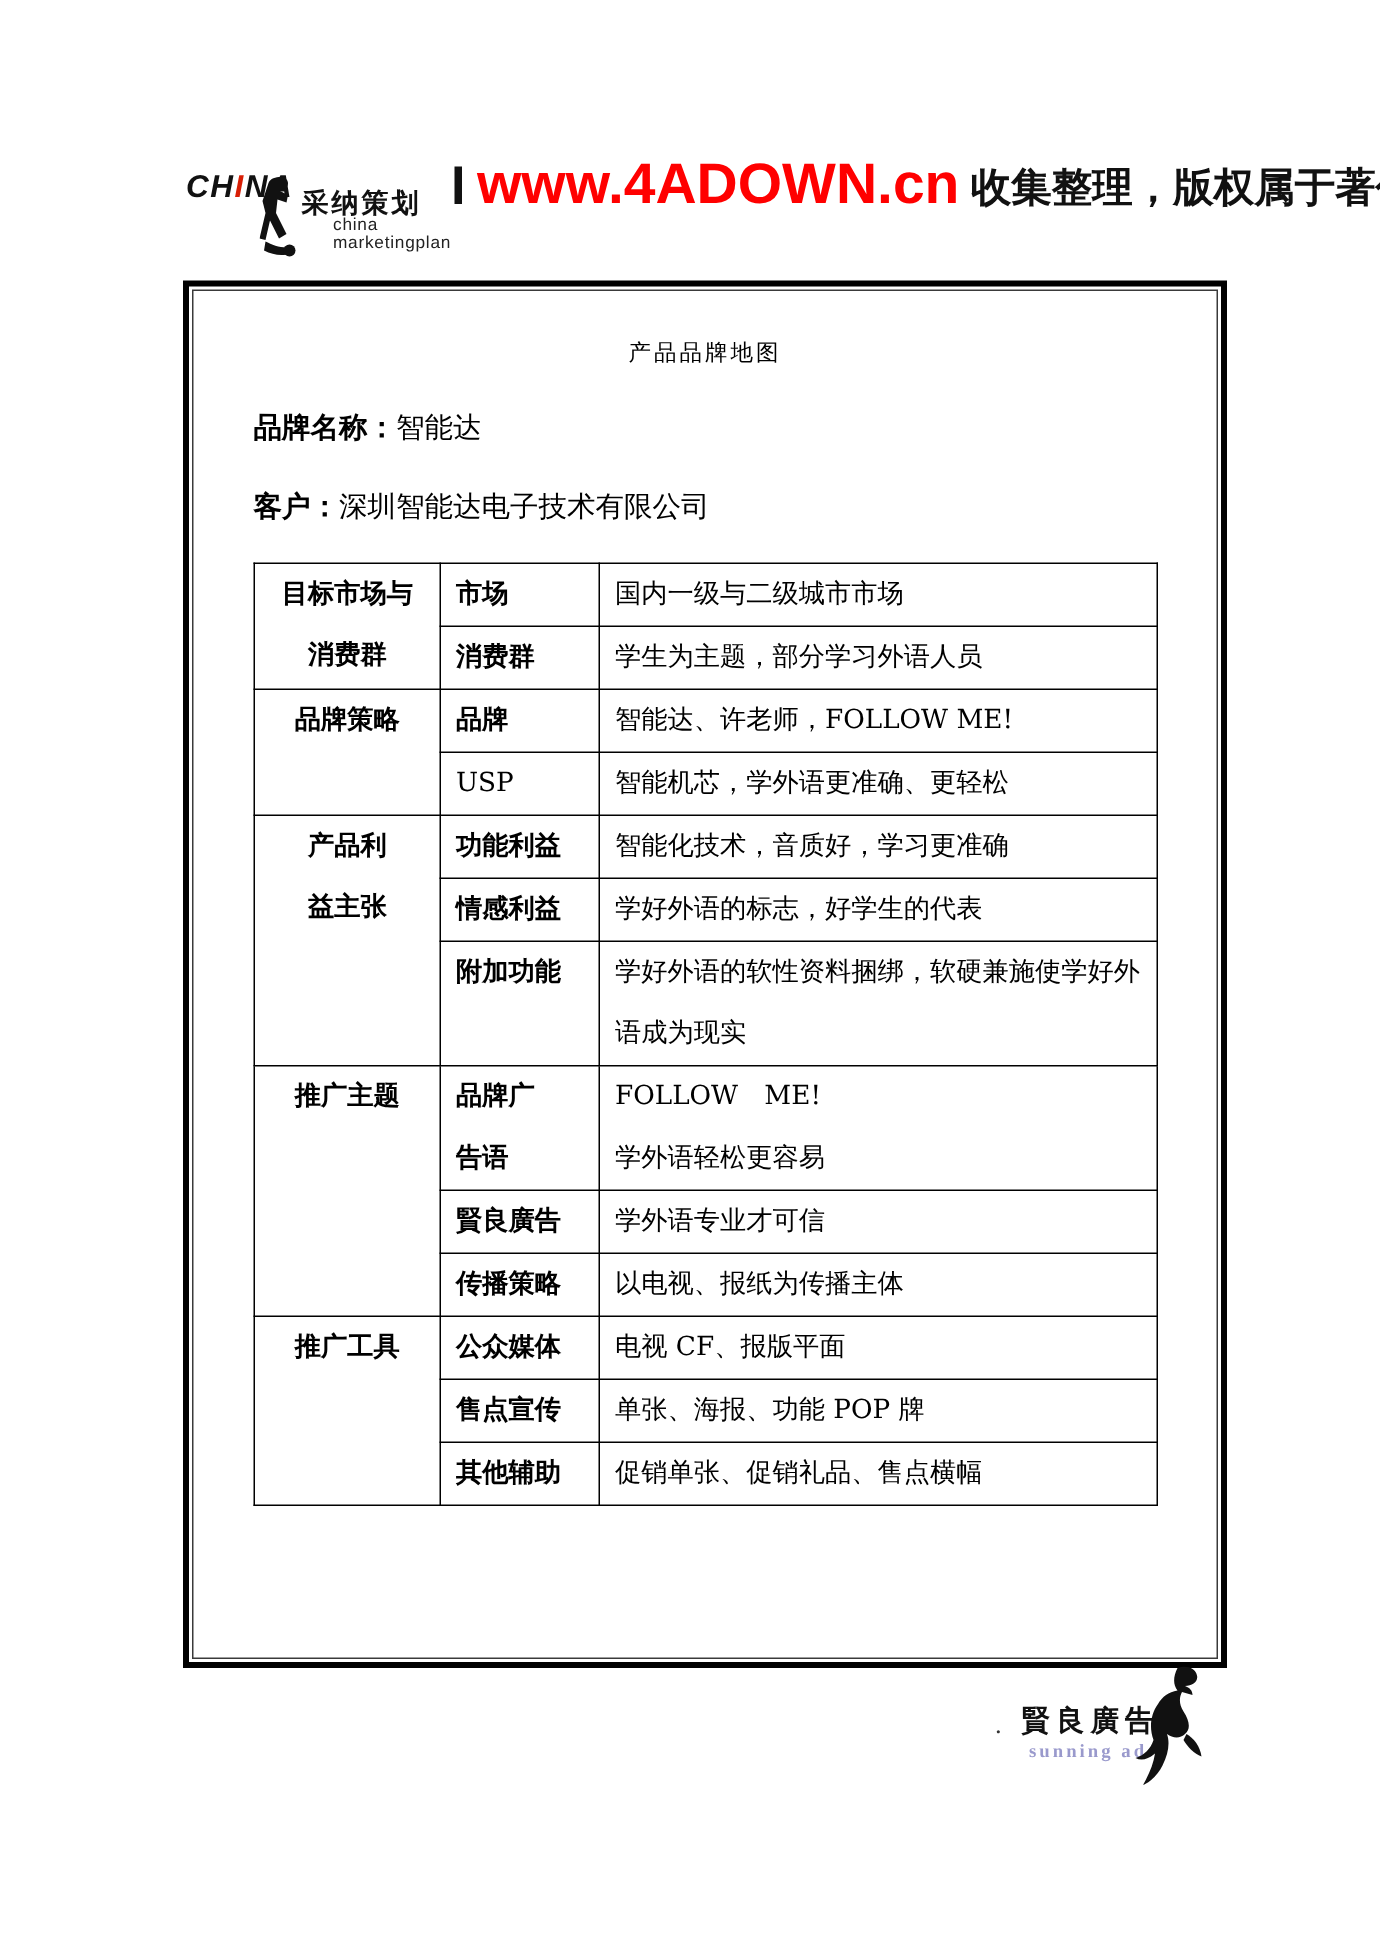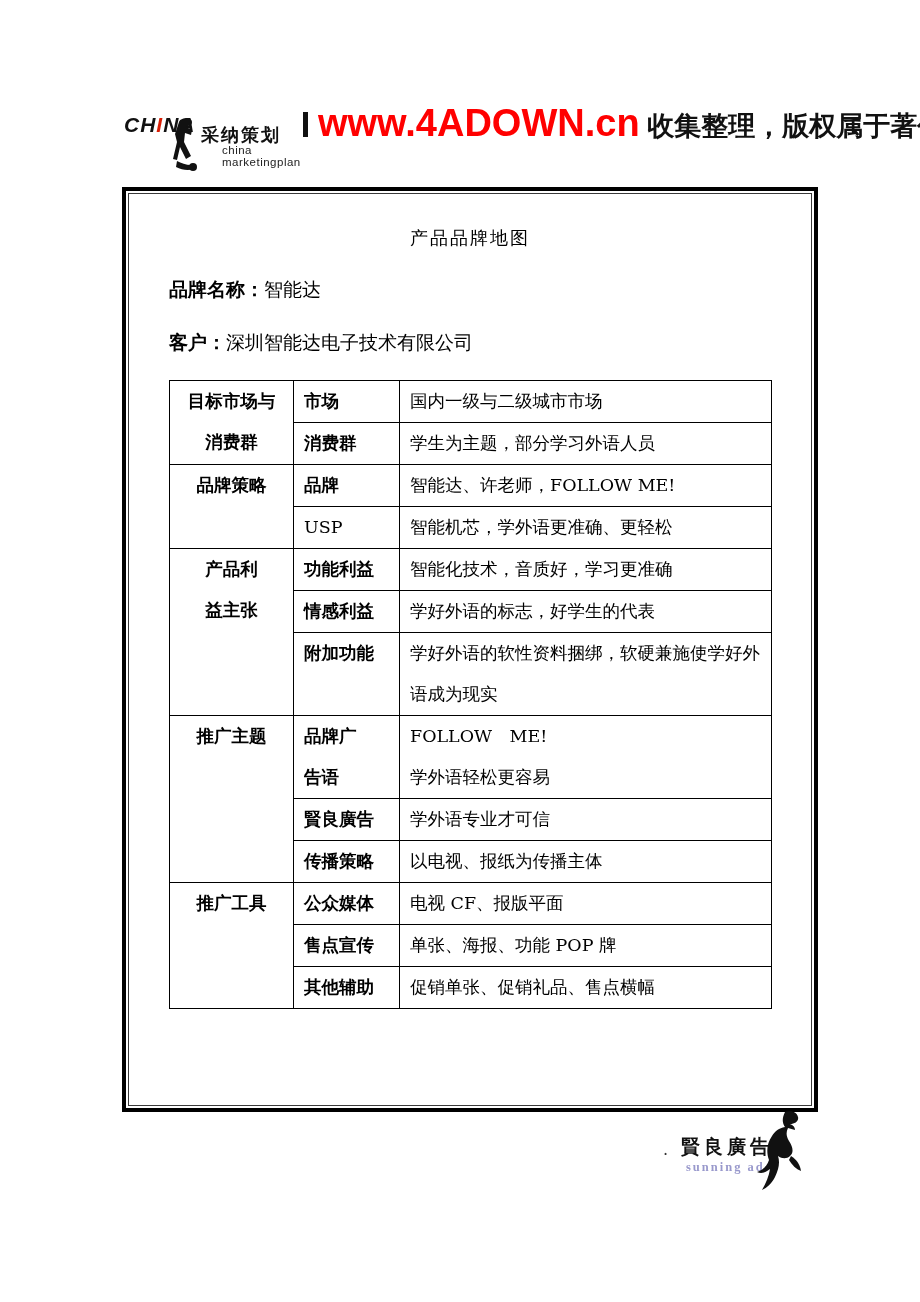--- a/index.html
+++ b/index.html
@@ -19,21 +19,21 @@
   .notice{position:absolute;left:303px;top:102px;white-space:nowrap;
           font-family:"Liberation Sans",sans-serif;font-weight:700;color:#111;font-size:27px;}
   .notice .bar{display:inline-block;width:5px;height:25px;background:#111;margin-right:10px;
                vertical-align:-2px;}
   .notice .url{font-size:38px;vertical-align:-1px;}
 
   
   .frame{position:absolute;left:122px;top:187px;width:696px;height:925px;box-sizing:border-box;
          border:4px solid #000;padding:2px;}
   .frame-inner{width:100%;height:100%;box-sizing:border-box;border:1px solid #3a3a3a;}
-  .doc-title{margin-top:32px;text-align:center;font-size:18px;letter-spacing:2px;color:#000;}
+  .doc-title{margin-top:32px;text-align:center;font-size:15px;letter-spacing:2px;color:#000;}
   .field{margin:27px 0 0 40px;font-size:19px;}
   .field .flabel{font-weight:700;}
 
   table.brandmap{border-collapse:collapse;margin:24px 0 0 40px;table-layout:fixed;}
   table.brandmap td{border:1px solid #000;vertical-align:top;padding:0 10px;
                     line-height:41px;font-size:17.5px;overflow:hidden;}
   td.cat{width:103px;font-weight:700;text-align:center;}
   td.lbl{width:85px;font-weight:700;}
   td.lbl.nobold{font-weight:400;}
   td.cnt{width:351px;}

